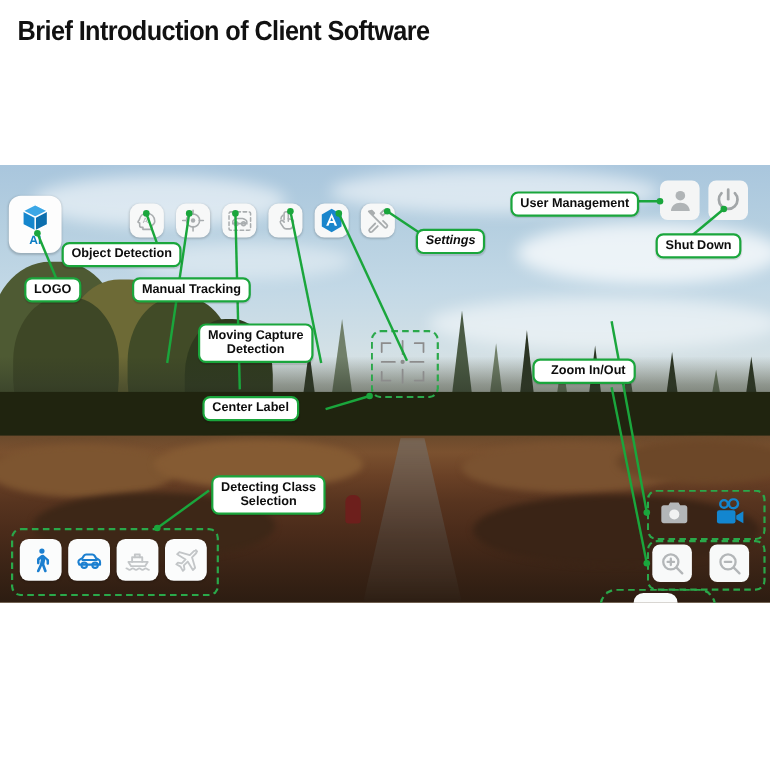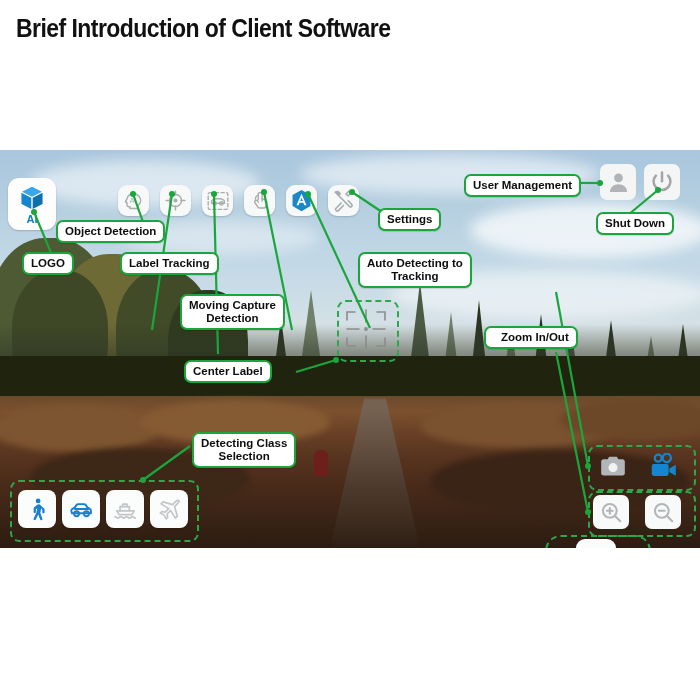--- a/index.html
+++ b/index.html
@@ -344,26 +344,24 @@
     <line x1="545" y1="446" x2="508" y2="446"></line>
       <circle cx="545" cy="446" r="3"></circle>
     <line x1="336" y1="210" x2="296" y2="222"></line>
       <circle cx="336" cy="210" r="3"></circle>
     <line x1="143" y1="330" x2="190" y2="296"></line>
       <circle cx="143" cy="330" r="3"></circle>
   </svg>
 
   <div class="callout" style="left:22px;top:102px;">LOGO</div>
   <div class="callout" style="left:56px;top:70px;">Object Detection</div>
-  <div class="callout" style="left:120px;top:102px;">Label Tracking</div>
+  <div class="callout" style="left:120px;top:102px;">Manual Tracking</div>
   <div class="callout" style="left:180px;top:144px;">Moving Capture
 Detection</div>
-  <div class="callout" style="left:358px;top:102px;">Auto Detecting to
-Tracking</div>
-  <div class="callout" style="left:378px;top:58px;">Settings</div>
+  <div class="callout" style="left:378px;top:58px;font-style:italic;">Settings</div>
   <div class="callout" style="left:184px;top:210px;">Center Label</div>
   <div class="callout" style="left:192px;top:282px;">Detecting Class
 Selection</div>
   <div class="callout" style="left:484px;top:176px;padding-left:15px;">Zoom In/Out</div>
 
   <div class="callout" style="left:464px;top:24px;">User Management</div>
   <div class="callout" style="left:574px;top:62px;margin-left:22px;">Shut Down</div>
 
 </div>
 

